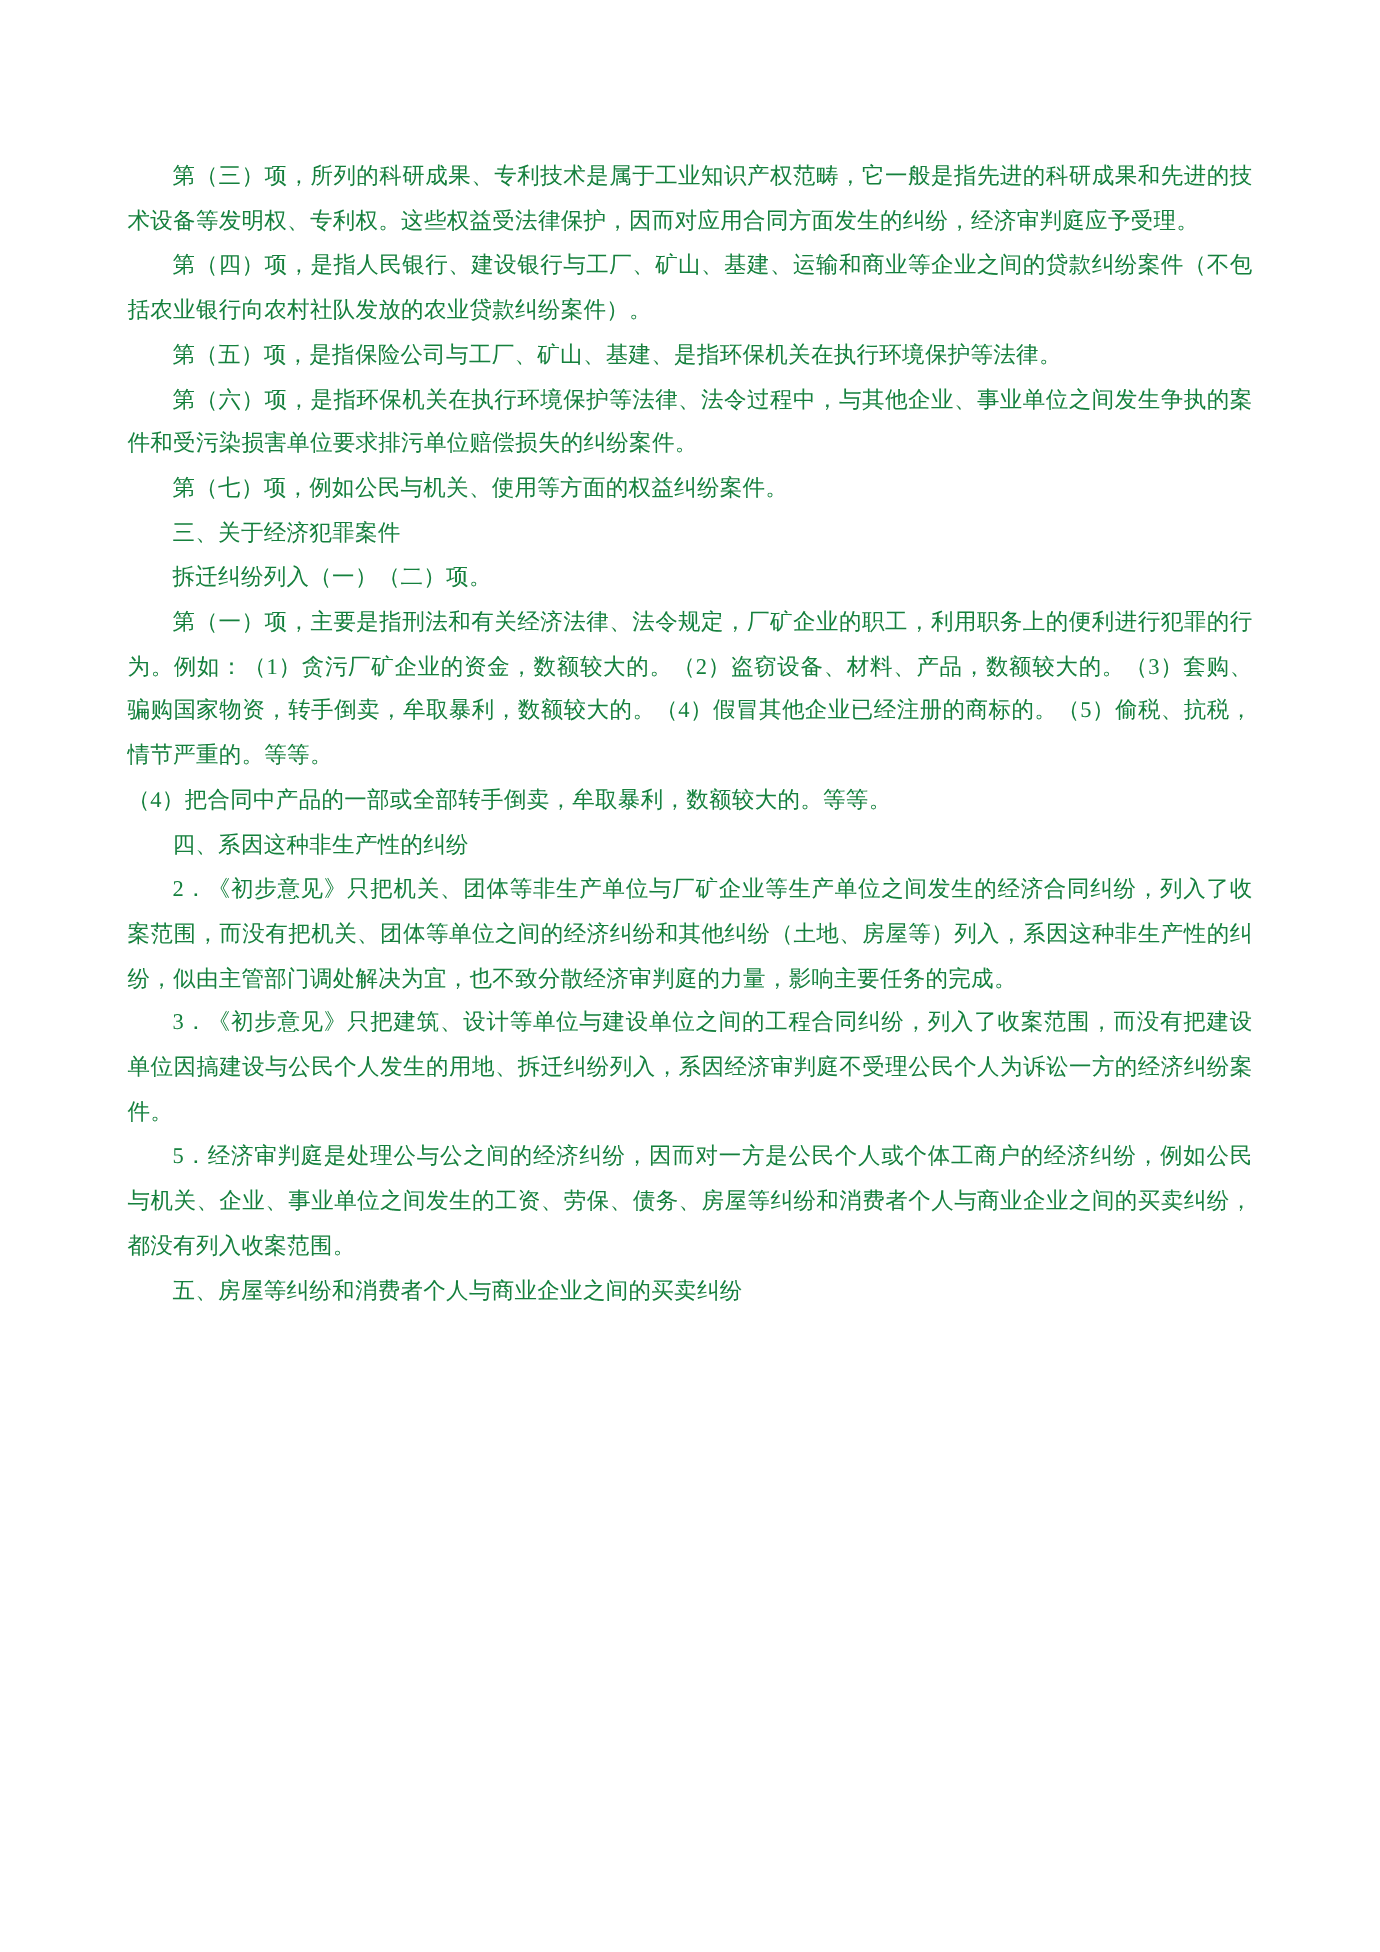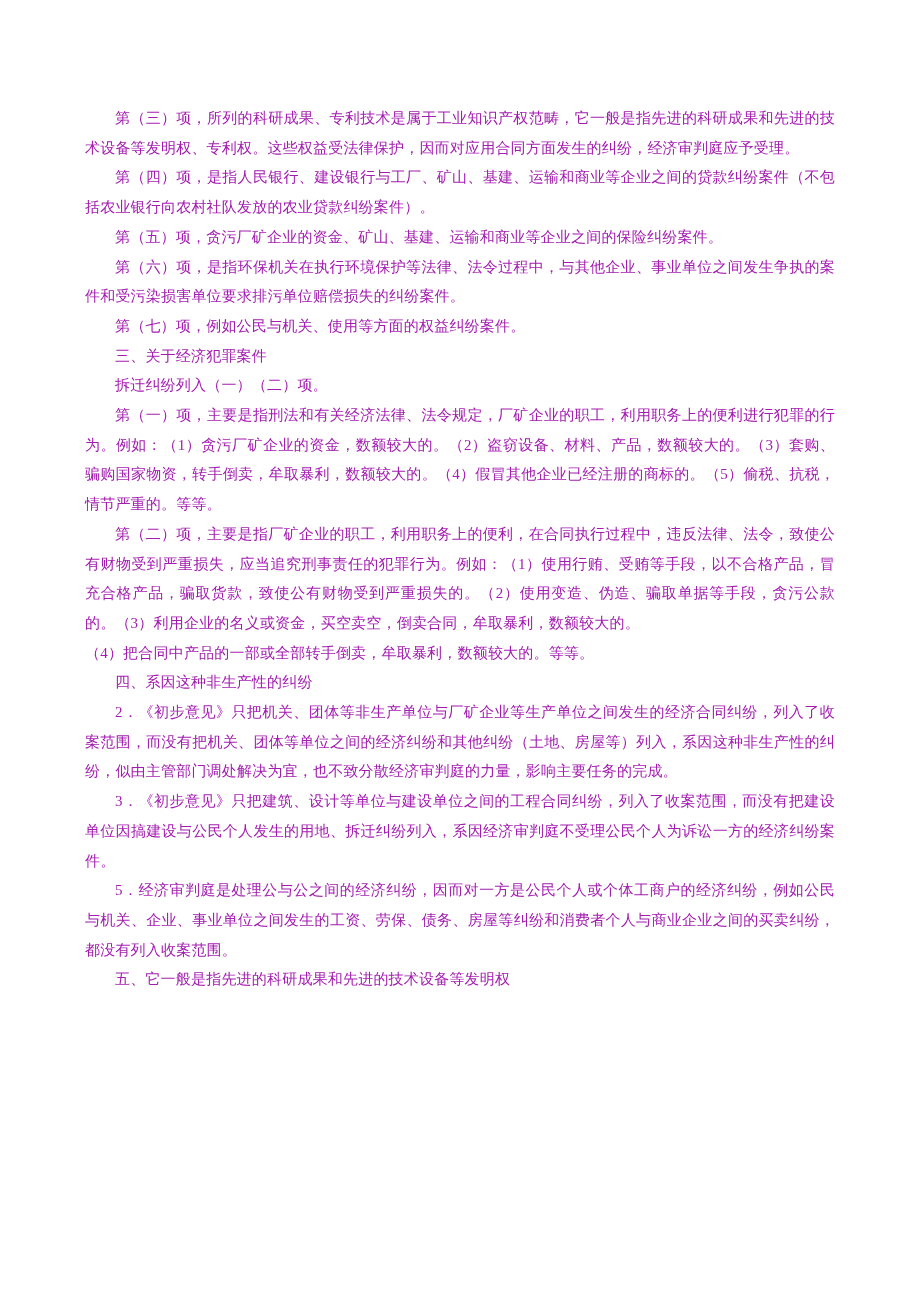--- a/index.html
+++ b/index.html
@@ -18,43 +18,42 @@
   }
   .doc-body {
     width: 750px;
   }
   .para {
     margin: 0;
     padding: 0;
     font-family: "Liberation Serif", "DejaVu Serif", serif;
     font-size: 15px;
     line-height: 29.7px;
-    color: #a21caf;
+    color: #15803d;
     text-align: justify;
     word-break: break-all;
     letter-spacing: 0.2px;
   }
   .para.indent {
     text-indent: 2em;
   }
 </style>
 </head>
 <body>
 
 <div class="page">
   <div class="doc-body">
       <p class="para indent">第（三）项，所列的科研成果、专利技术是属于工业知识产权范畴，它一般是指先进的科研成果和先进的技术设备等发明权、专利权。这些权益受法律保护，因而对应用合同方面发生的纠纷，经济审判庭应予受理。</p>
       <p class="para indent">第（四）项，是指人民银行、建设银行与工厂、矿山、基建、运输和商业等企业之间的贷款纠纷案件（不包括农业银行向农村社队发放的农业贷款纠纷案件）。</p>
-      <p class="para indent">第（五）项，贪污厂矿企业的资金、矿山、基建、运输和商业等企业之间的保险纠纷案件。</p>
+      <p class="para indent">第（五）项，是指保险公司与工厂、矿山、基建、是指环保机关在执行环境保护等法律。</p>
       <p class="para indent">第（六）项，是指环保机关在执行环境保护等法律、法令过程中，与其他企业、事业单位之间发生争执的案件和受污染损害单位要求排污单位赔偿损失的纠纷案件。</p>
       <p class="para indent">第（七）项，例如公民与机关、使用等方面的权益纠纷案件。</p>
       <p class="para indent">三、关于经济犯罪案件</p>
       <p class="para indent">拆迁纠纷列入（一）（二）项。</p>
       <p class="para indent">第（一）项，主要是指刑法和有关经济法律、法令规定，厂矿企业的职工，利用职务上的便利进行犯罪的行为。例如：（1）贪污厂矿企业的资金，数额较大的。（2）盗窃设备、材料、产品，数额较大的。（3）套购、骗购国家物资，转手倒卖，牟取暴利，数额较大的。（4）假冒其他企业已经注册的商标的。（5）偷税、抗税，情节严重的。等等。</p>
-      <p class="para indent">第（二）项，主要是指厂矿企业的职工，利用职务上的便利，在合同执行过程中，违反法律、法令，致使公有财物受到严重损失，应当追究刑事责任的犯罪行为。例如：（1）使用行贿、受贿等手段，以不合格产品，冒充合格产品，骗取货款，致使公有财物受到严重损失的。（2）使用变造、伪造、骗取单据等手段，贪污公款的。（3）利用企业的名义或资金，买空卖空，倒卖合同，牟取暴利，数额较大的。</p>
       <p class="para">（4）把合同中产品的一部或全部转手倒卖，牟取暴利，数额较大的。等等。</p>
       <p class="para indent">四、系因这种非生产性的纠纷</p>
       <p class="para indent">2．《初步意见》只把机关、团体等非生产单位与厂矿企业等生产单位之间发生的经济合同纠纷，列入了收案范围，而没有把机关、团体等单位之间的经济纠纷和其他纠纷（土地、房屋等）列入，系因这种非生产性的纠纷，似由主管部门调处解决为宜，也不致分散经济审判庭的力量，影响主要任务的完成。</p>
       <p class="para indent">3．《初步意见》只把建筑、设计等单位与建设单位之间的工程合同纠纷，列入了收案范围，而没有把建设单位因搞建设与公民个人发生的用地、拆迁纠纷列入，系因经济审判庭不受理公民个人为诉讼一方的经济纠纷案件。</p>
       <p class="para indent">5．经济审判庭是处理公与公之间的经济纠纷，因而对一方是公民个人或个体工商户的经济纠纷，例如公民与机关、企业、事业单位之间发生的工资、劳保、债务、房屋等纠纷和消费者个人与商业企业之间的买卖纠纷，都没有列入收案范围。</p>
-      <p class="para indent">五、它一般是指先进的科研成果和先进的技术设备等发明权</p>
+      <p class="para indent">五、房屋等纠纷和消费者个人与商业企业之间的买卖纠纷</p>
     </div>
 </div>
 
 </body></html>

